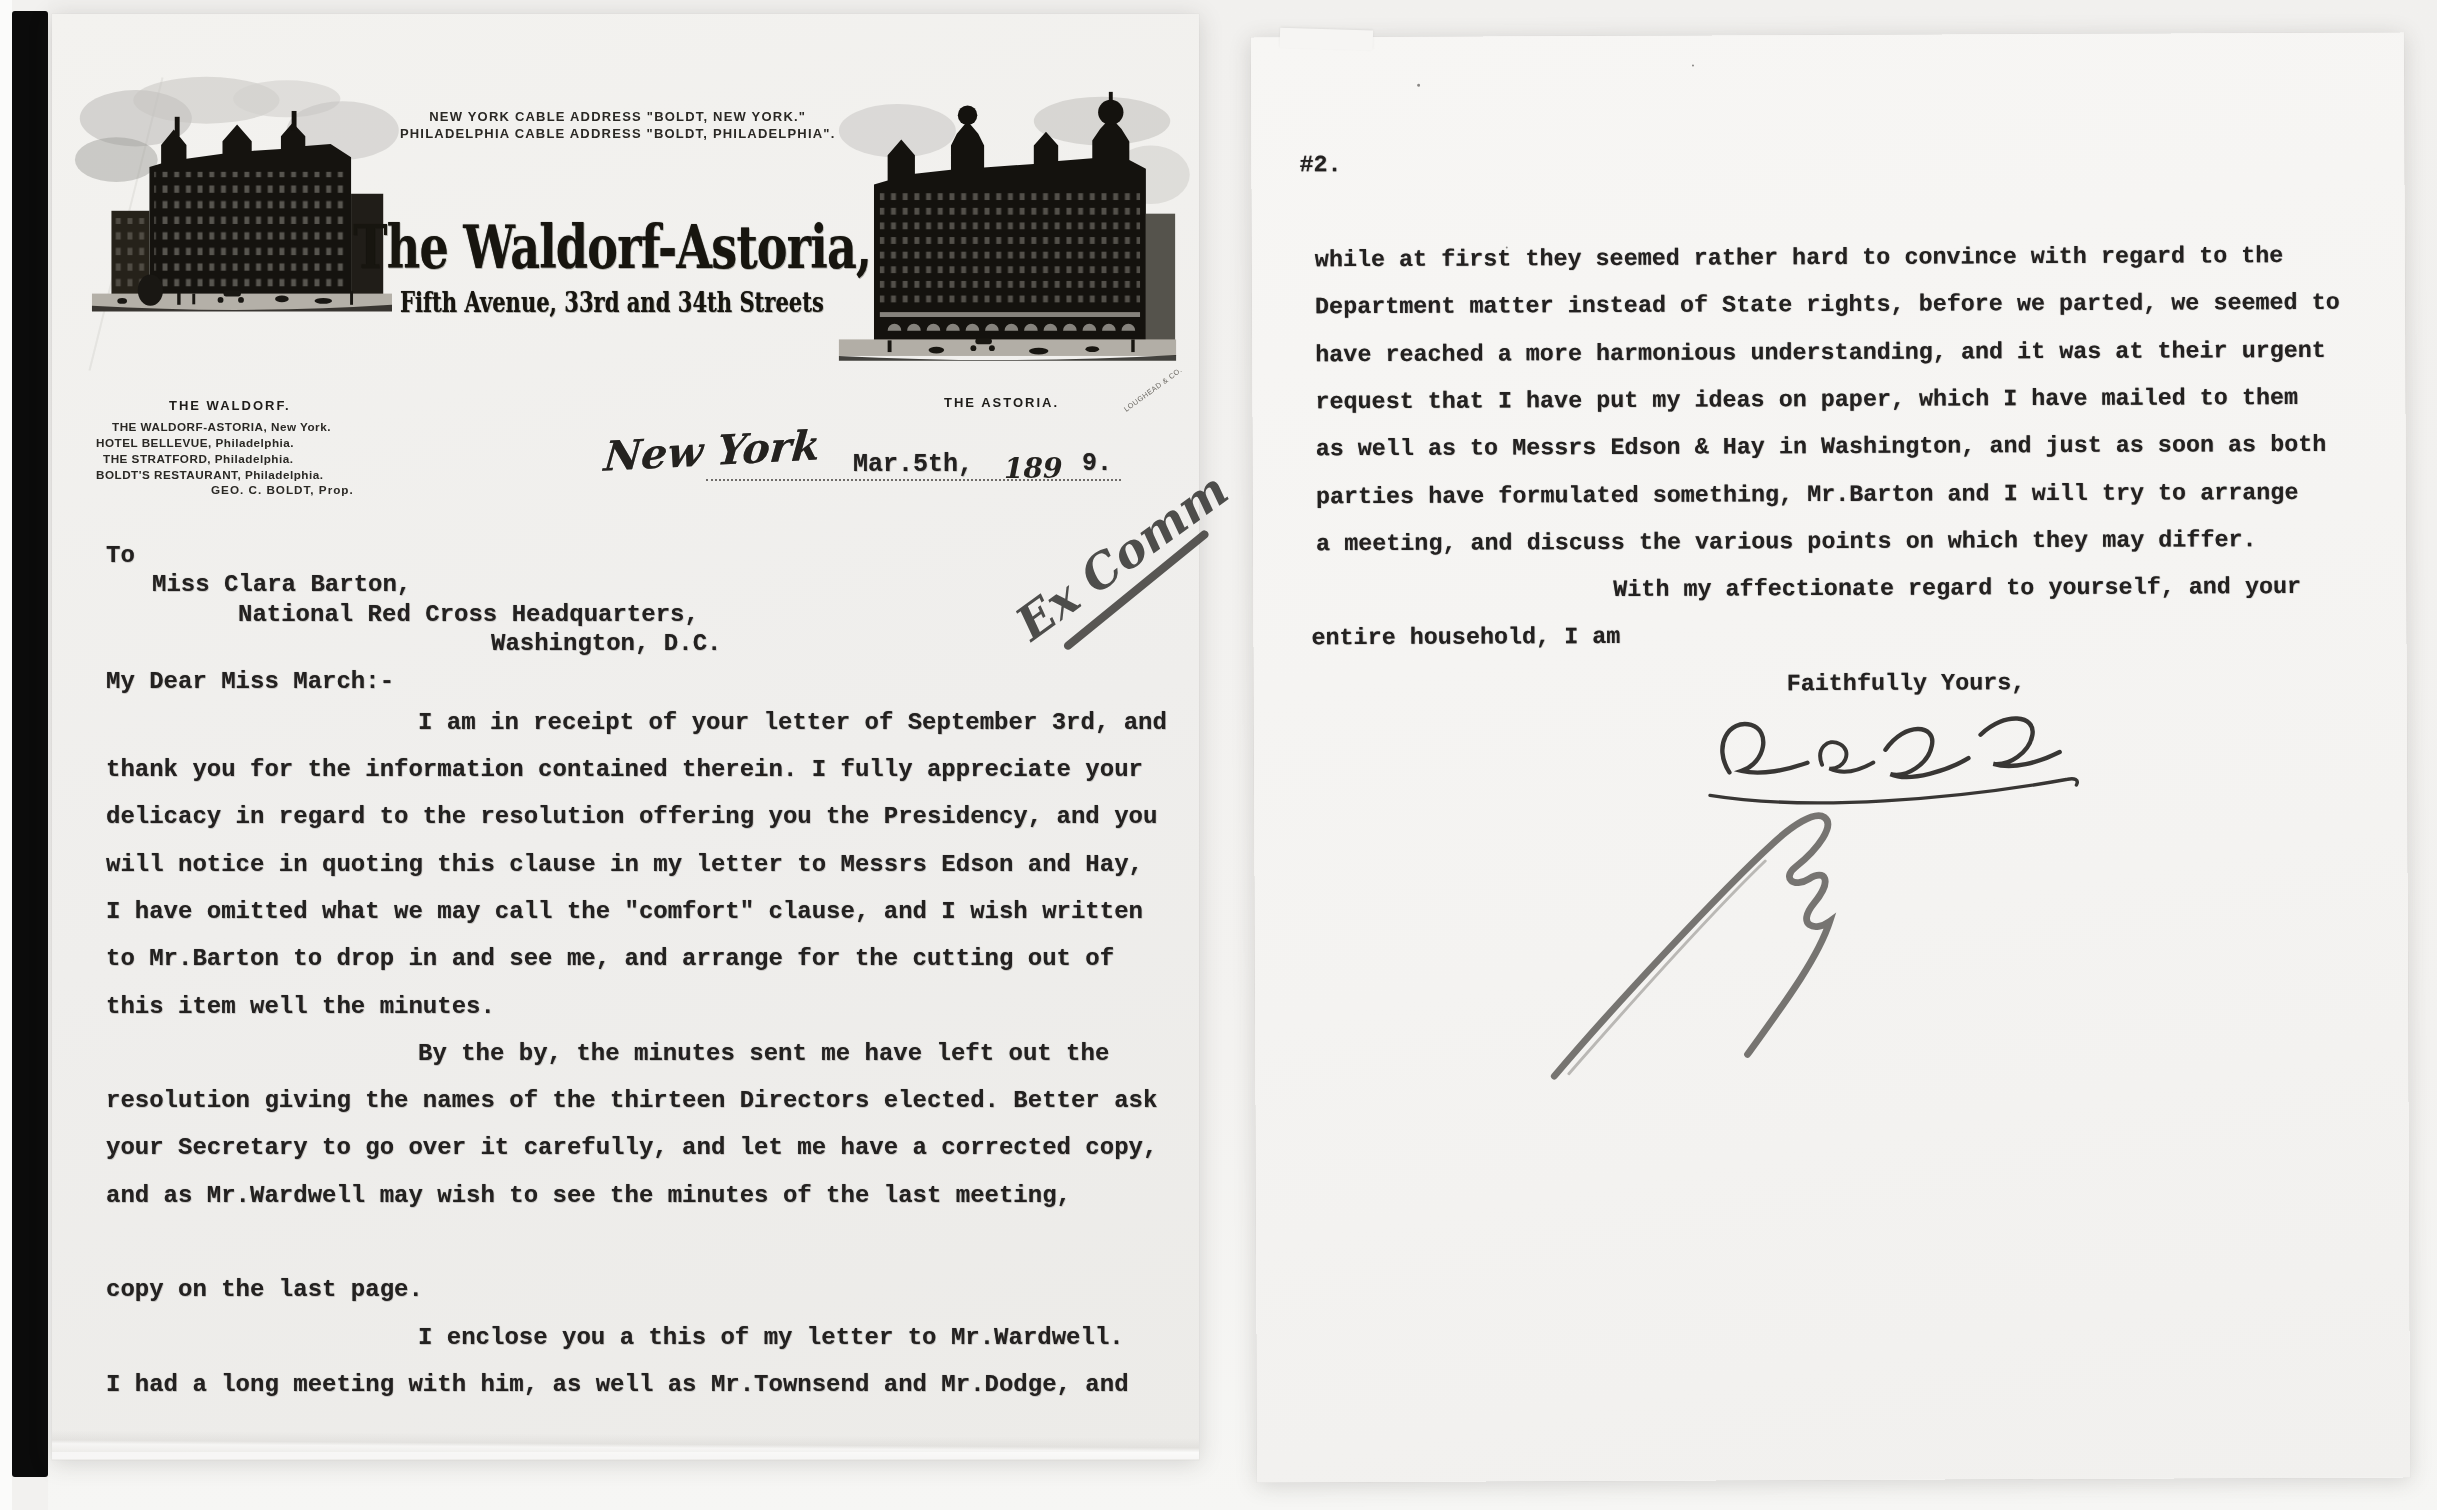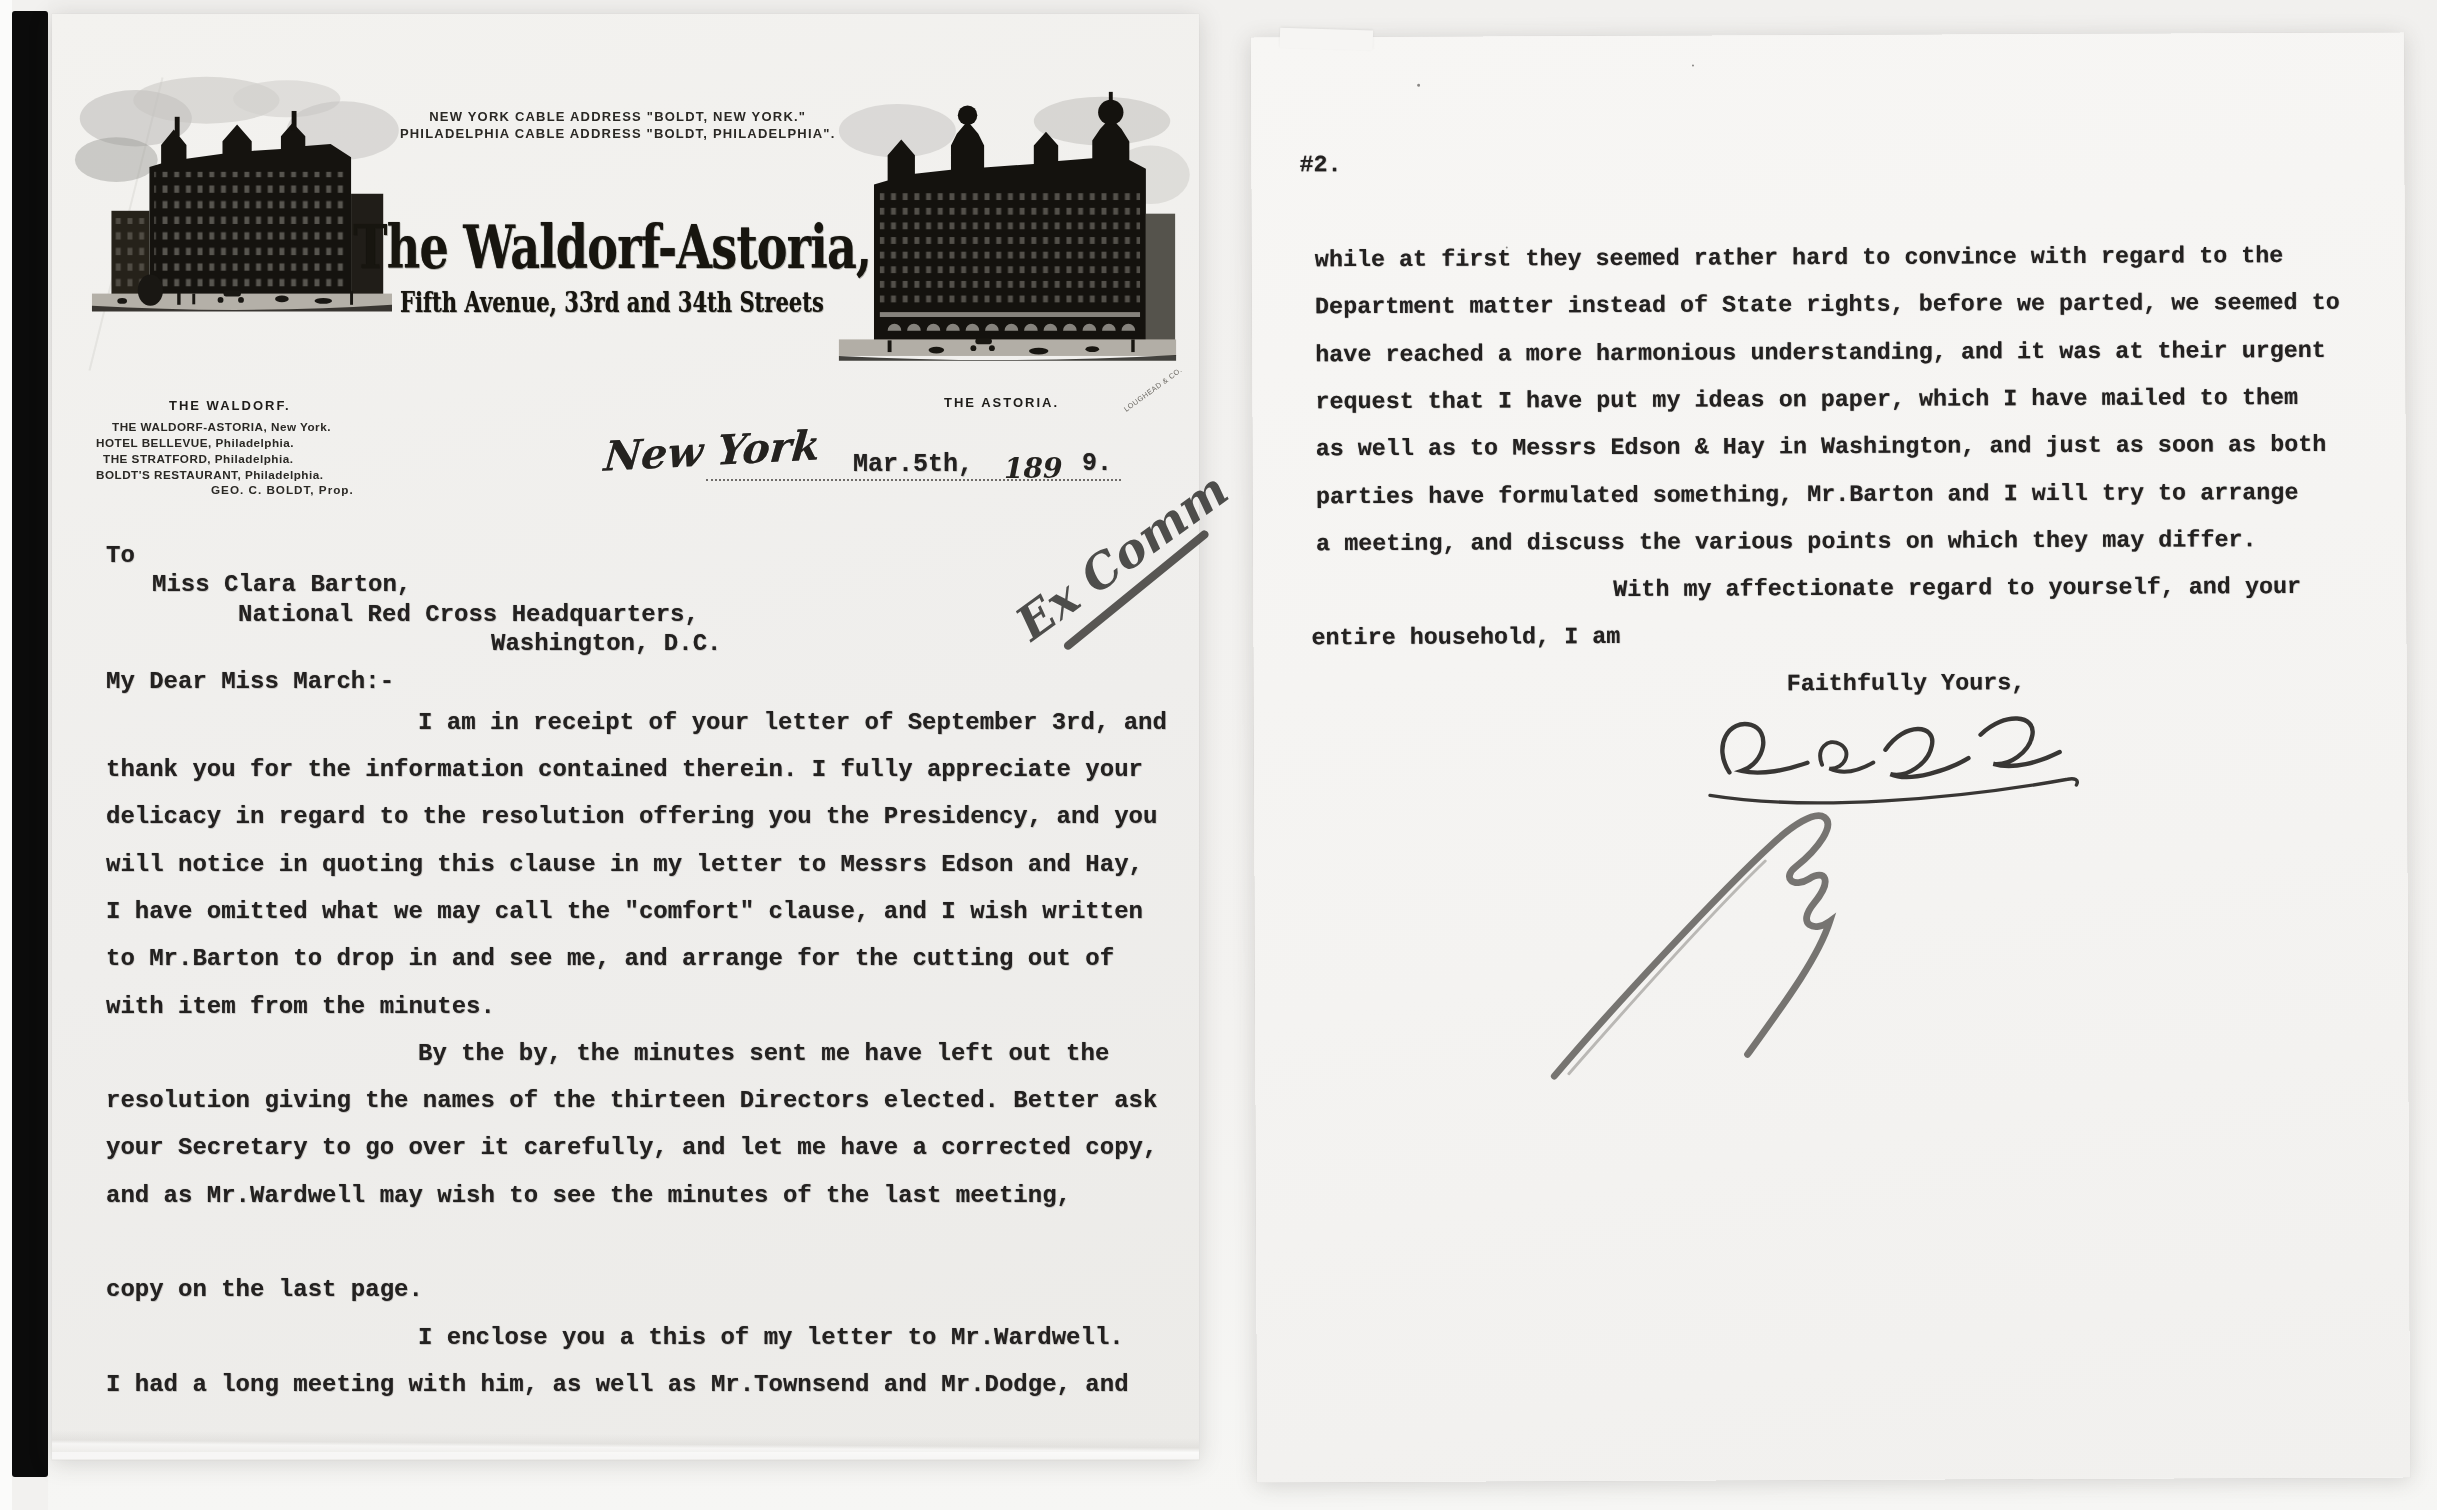--- a/index.html
+++ b/index.html
@@ -168,21 +168,21 @@
   <div class="typed" style="left:186px;top:588px;">National Red Cross Headquarters,</div>
   <div class="typed" style="left:439px;top:617px;">Washington, D.C.</div>
   <div class="typed" style="left:54px;top:655px;">My Dear Miss March:-</div>
 
   <div class="typed" style="left:366px;top:696px;">I am in receipt of your letter of September 3rd, and</div>
   <div class="typed" style="left:54px;top:743px;">thank you for the information contained therein. I fully appreciate your</div>
   <div class="typed" style="left:54px;top:790px;">delicacy in regard to the resolution offering you the Presidency, and you</div>
   <div class="typed" style="left:54px;top:838px;">will notice in quoting this clause in my letter to Messrs Edson and Hay,</div>
   <div class="typed" style="left:54px;top:885px;">I have omitted what we may call the "comfort" clause, and I wish written</div>
   <div class="typed" style="left:54px;top:932px;">to Mr.Barton to drop in and see me, and arrange for the cutting out of</div>
-  <div class="typed" style="left:54px;top:980px;">with item from the minutes.</div>
+  <div class="typed" style="left:54px;top:980px;">this item well the minutes.</div>
   <div class="typed" style="left:366px;top:1027px;">By the by, the minutes sent me have left out the</div>
   <div class="typed" style="left:54px;top:1074px;">resolution giving the names of the thirteen Directors elected. Better ask</div>
   <div class="typed" style="left:54px;top:1121px;">your Secretary to go over it carefully, and let me have a corrected copy,</div>
   <div class="typed" style="left:54px;top:1169px;">and as Mr.Wardwell may wish to see the minutes of the last meeting,</div>
   <div class="typed" style="left:54px;top:1263px;">copy on the last page.</div>
   <div class="typed" style="left:366px;top:1311px;">I enclose you a this of my letter to Mr.Wardwell.</div>
   <div class="typed" style="left:54px;top:1358px;">I had a long meeting with him, as well as Mr.Townsend and Mr.Dodge, and</div>
 </div>
 
 <div id="page2" class="page">

